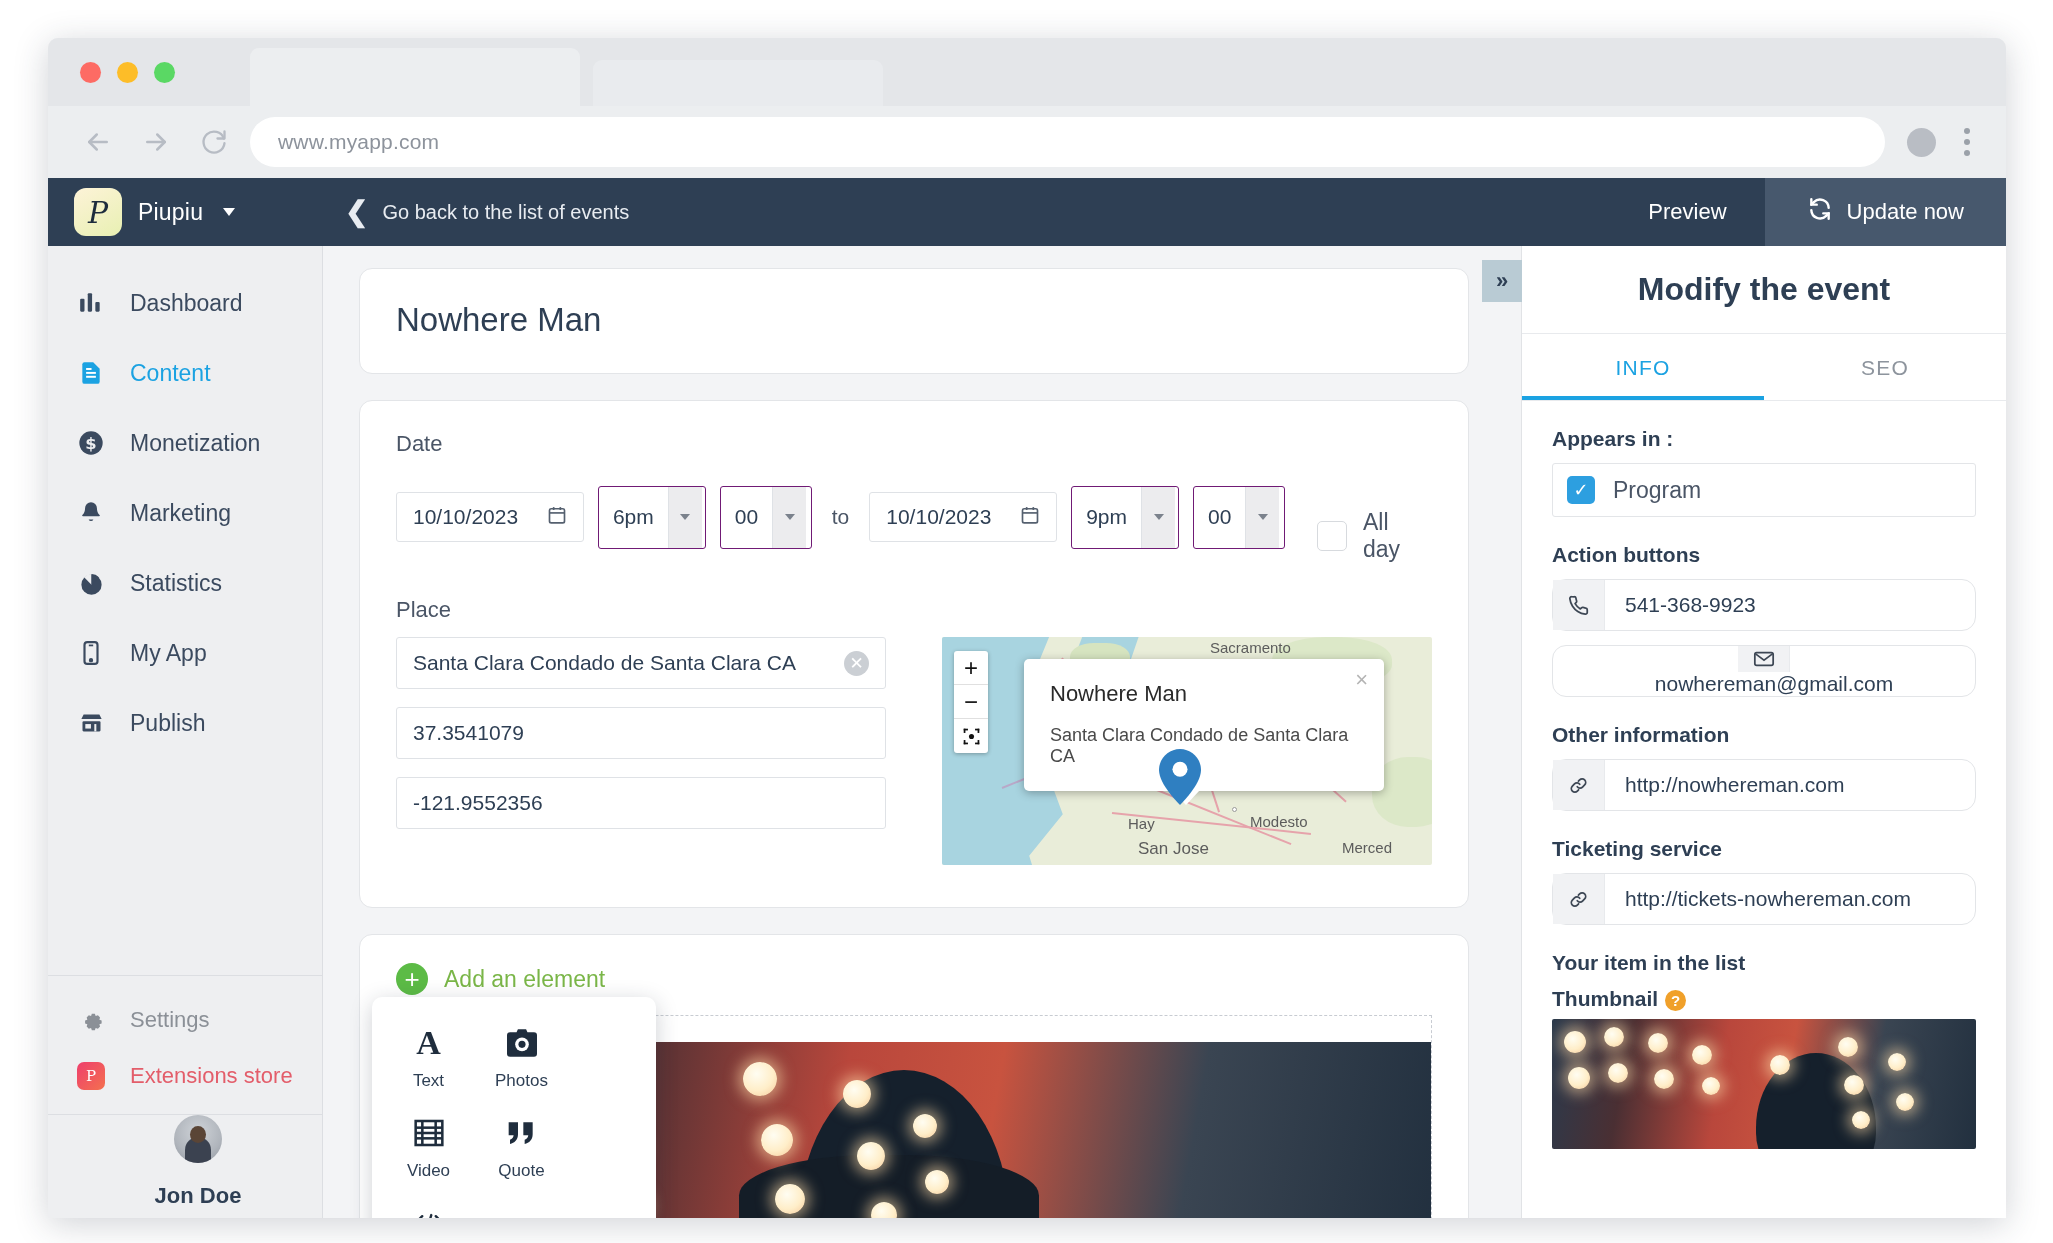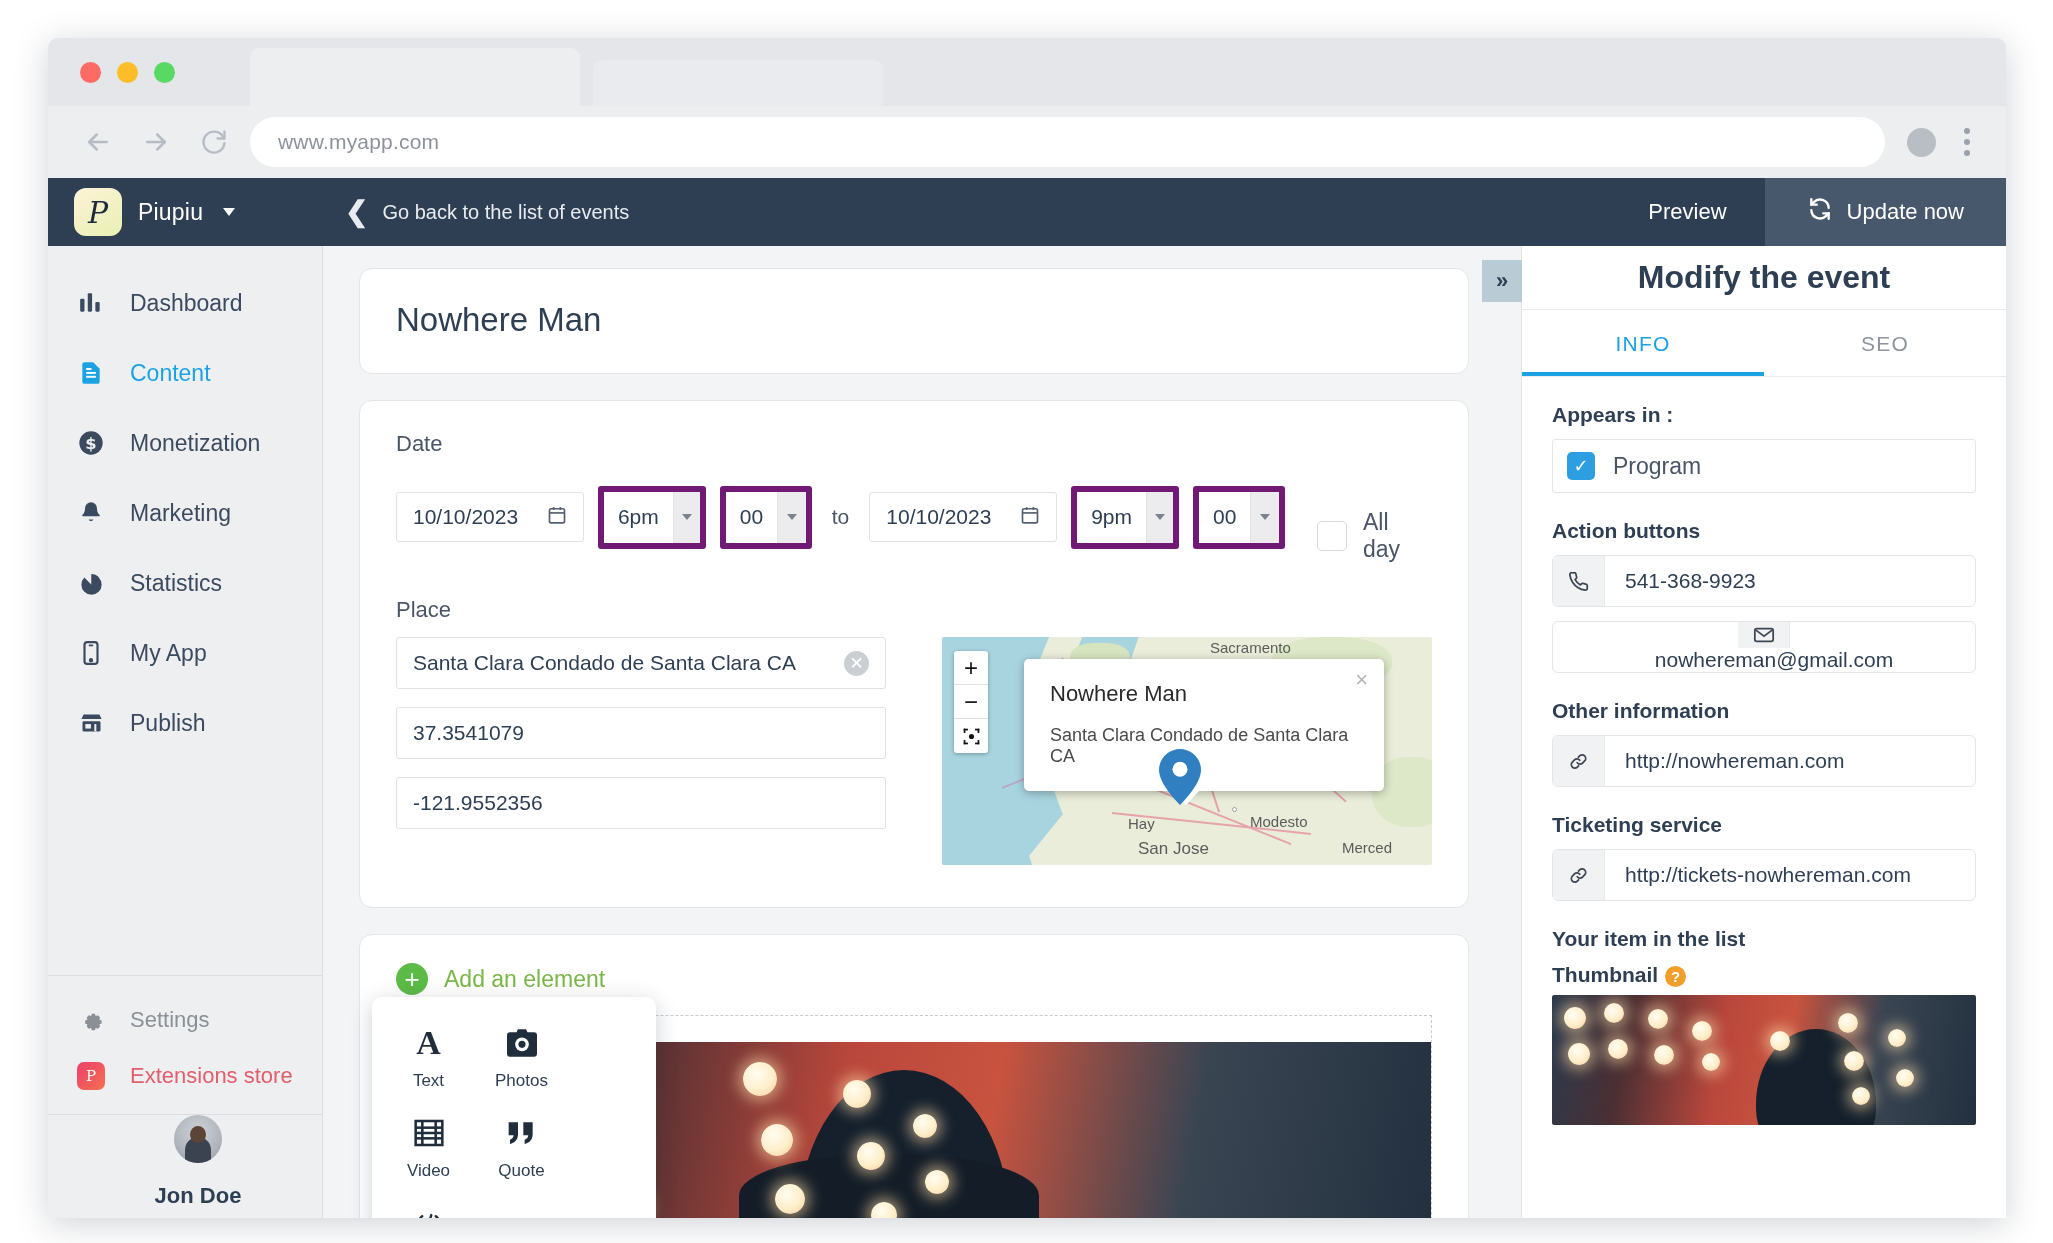--- a/index.html
+++ b/index.html
@@ -192,21 +192,21 @@
   .field-label { font-size: 22px; color: #4a5566; margin-bottom: 14px; }
   .date-row { display: flex; align-items: center; gap: 14px; margin-bottom: 34px; }
   .inp {
     height: 50px; border: 1px solid #dfe2e6; background: #fff;
     border-radius: 3px; display: flex; align-items: center;
     padding: 0 16px; font-size: 21px; color: #2e3f54;
   }
   .date-inp { width: 188px; justify-content: space-between; }
   .cal-ico { color: #55606f; font-size: 19px; }
   .sel {
-    height: 63px; border: 6px solid #701a75; background: #fff;
+    height: 63px; border: 1px solid #701a75; background: #fff;
     border-radius: 3px; display: flex; align-items: center;
     font-size: 21px; color: #2e3f54; overflow: hidden;
   }
   .sel span.val { padding: 0 14px; }
   .sel .arrow {
     width: 34px; height: 100%; background: #ececee;
     border-left: 1px solid #dfe2e6;
     display: flex; align-items: center; justify-content: center;
   }
   .sel .arrow i {
@@ -349,35 +349,35 @@
   }
 
   
   .rpanel {
     width: 485px; background: #fff;
     border-left: 1px solid #e1e3e6;
     flex: none; display: flex; flex-direction: column;
     position: relative;
   }
   .rpanel-title {
-    height: 64px; display: flex; align-items: center; justify-content: center;
+    height: 88px; display: flex; align-items: center; justify-content: center;
     font-size: 32px; color: #2e3f54; font-weight: 700;
     border-bottom: 1px solid #e8eaed;
   }
   .rtabs { display: flex; border-bottom: 1px solid #e8eaed; }
   .rtab {
     flex: 1; text-align: center; padding: 22px 0 20px;
     font-size: 21px; color: #8d949d; letter-spacing: 1.2px;
   }
   .rtab.active { color: #1ba2e2; box-shadow: inset 0 -4px 0 #1ba2e2; }
   .rbody { padding: 26px 30px 0; overflow: hidden; flex: 1; }
   .rlabel { font-size: 21px; color: #2e3f54; font-weight: 700; margin: 0 0 12px; }
   .rlabel.sp { margin-top: 26px; }
   .rbox {
-    height: 52px; border: 1px solid #e3e5e8; border-radius: 6px;
+    height: 52px; border: 1px solid #e3e5e8; border-radius: 14px;
     display: flex; align-items: center; background: #fff;
     margin-bottom: 6px;
   }
   .rbox .ico-cell {
     width: 52px; height: 100%; background: #f1f2f4;
     border-right: 1px solid #e8eaed;
     display: flex; align-items: center; justify-content: center;
     color: #3d4754; font-size: 20px;
   }
   .rbox .val { padding-left: 20px; font-size: 21px; color: #2e3f54; }

